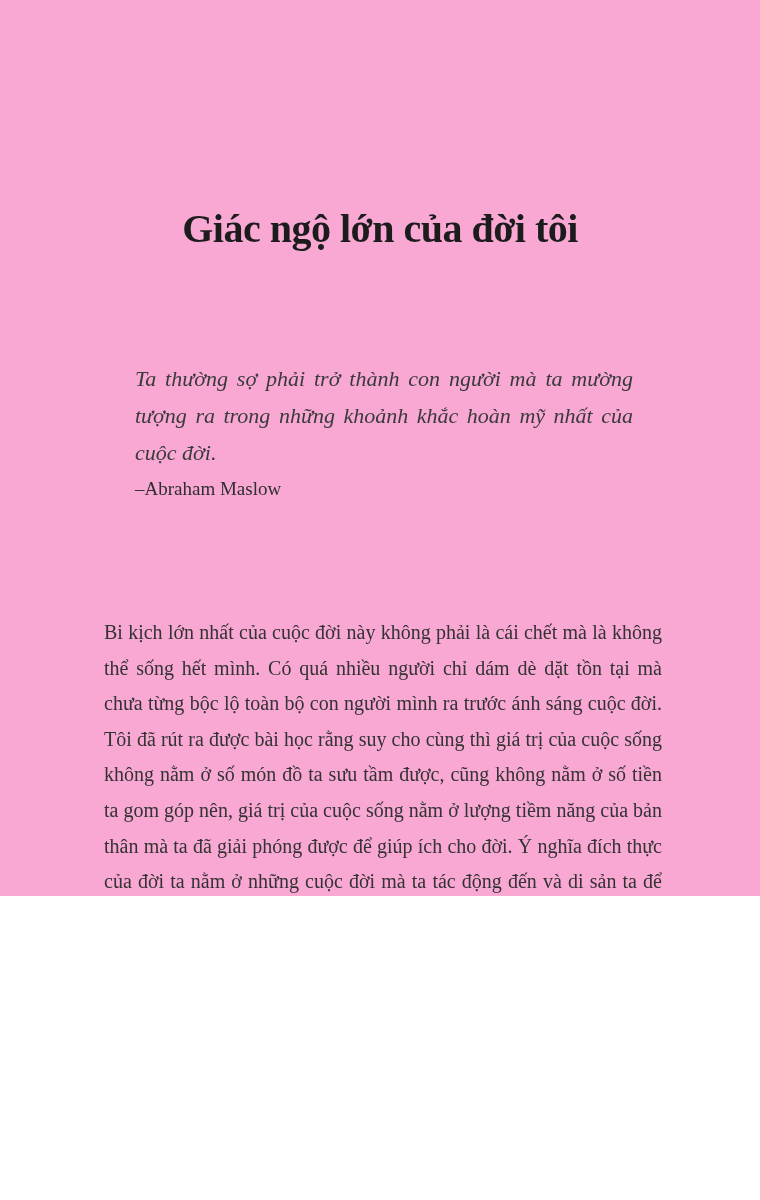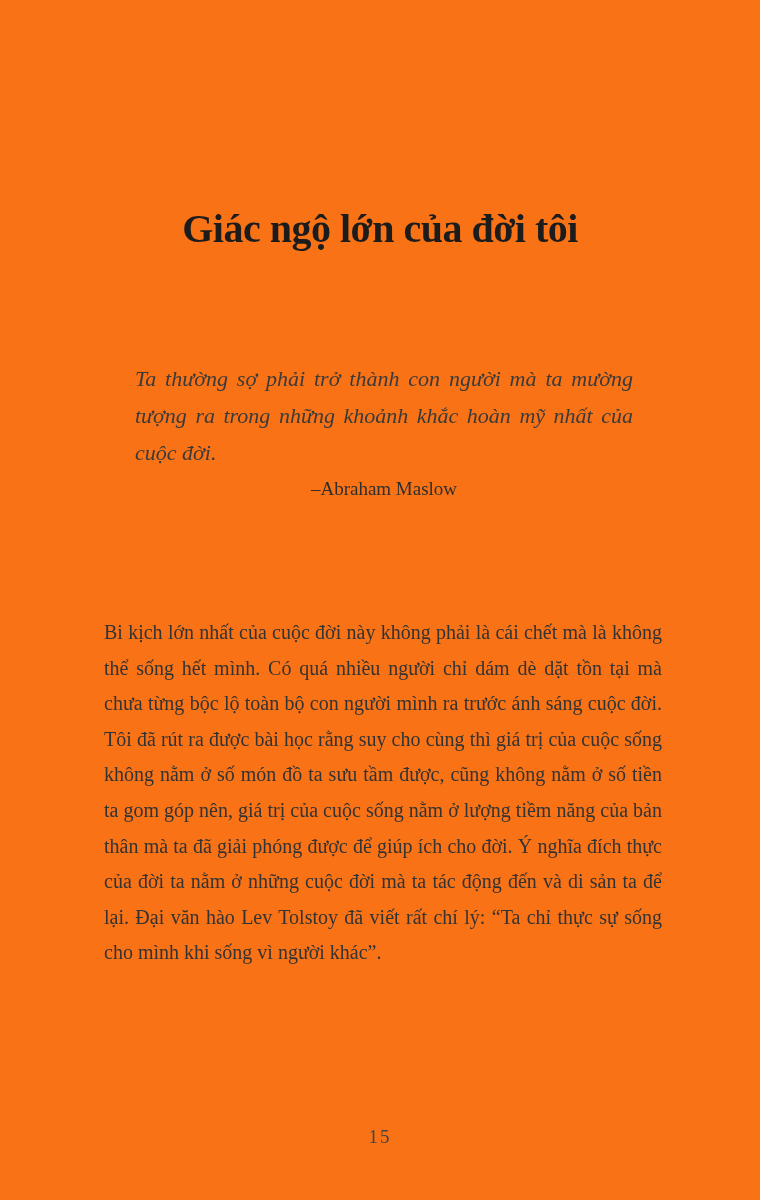--- a/index.html
+++ b/index.html
@@ -3,22 +3,22 @@
 <meta charset="utf-8">
 <style>
   html, body {
     margin: 0;
     padding: 0;
     background: #ffffff;
   }
   .book-page {
     position: relative;
     width: 760px;
-    height: 1200px;
-    background: #f97316;
+    height: 896px;
+    background: #f9a8d4;
     font-family: "Liberation Serif", serif;
     color: #2e2e2e;
     overflow: hidden;
   }
   .chapter-title {
     position: absolute;
     top: 205px;
     left: 0;
     width: 100%;
     text-align: center;
@@ -37,21 +37,21 @@
   .epigraph-text {
     font-style: italic;
     font-size: 22px;
     line-height: 37px;
     color: #3a3a3a;
     text-align: justify;
     margin: 0;
   }
   .epigraph-attribution {
     margin-top: 7px;
-    text-align: center;
+    text-align: left;
     font-style: normal;
     font-size: 19px;
     color: #2e2e2e;
   }
   .body-text {
     position: absolute;
     top: 615px;
     left: 104px;
     width: 558px;
     font-size: 20px;

